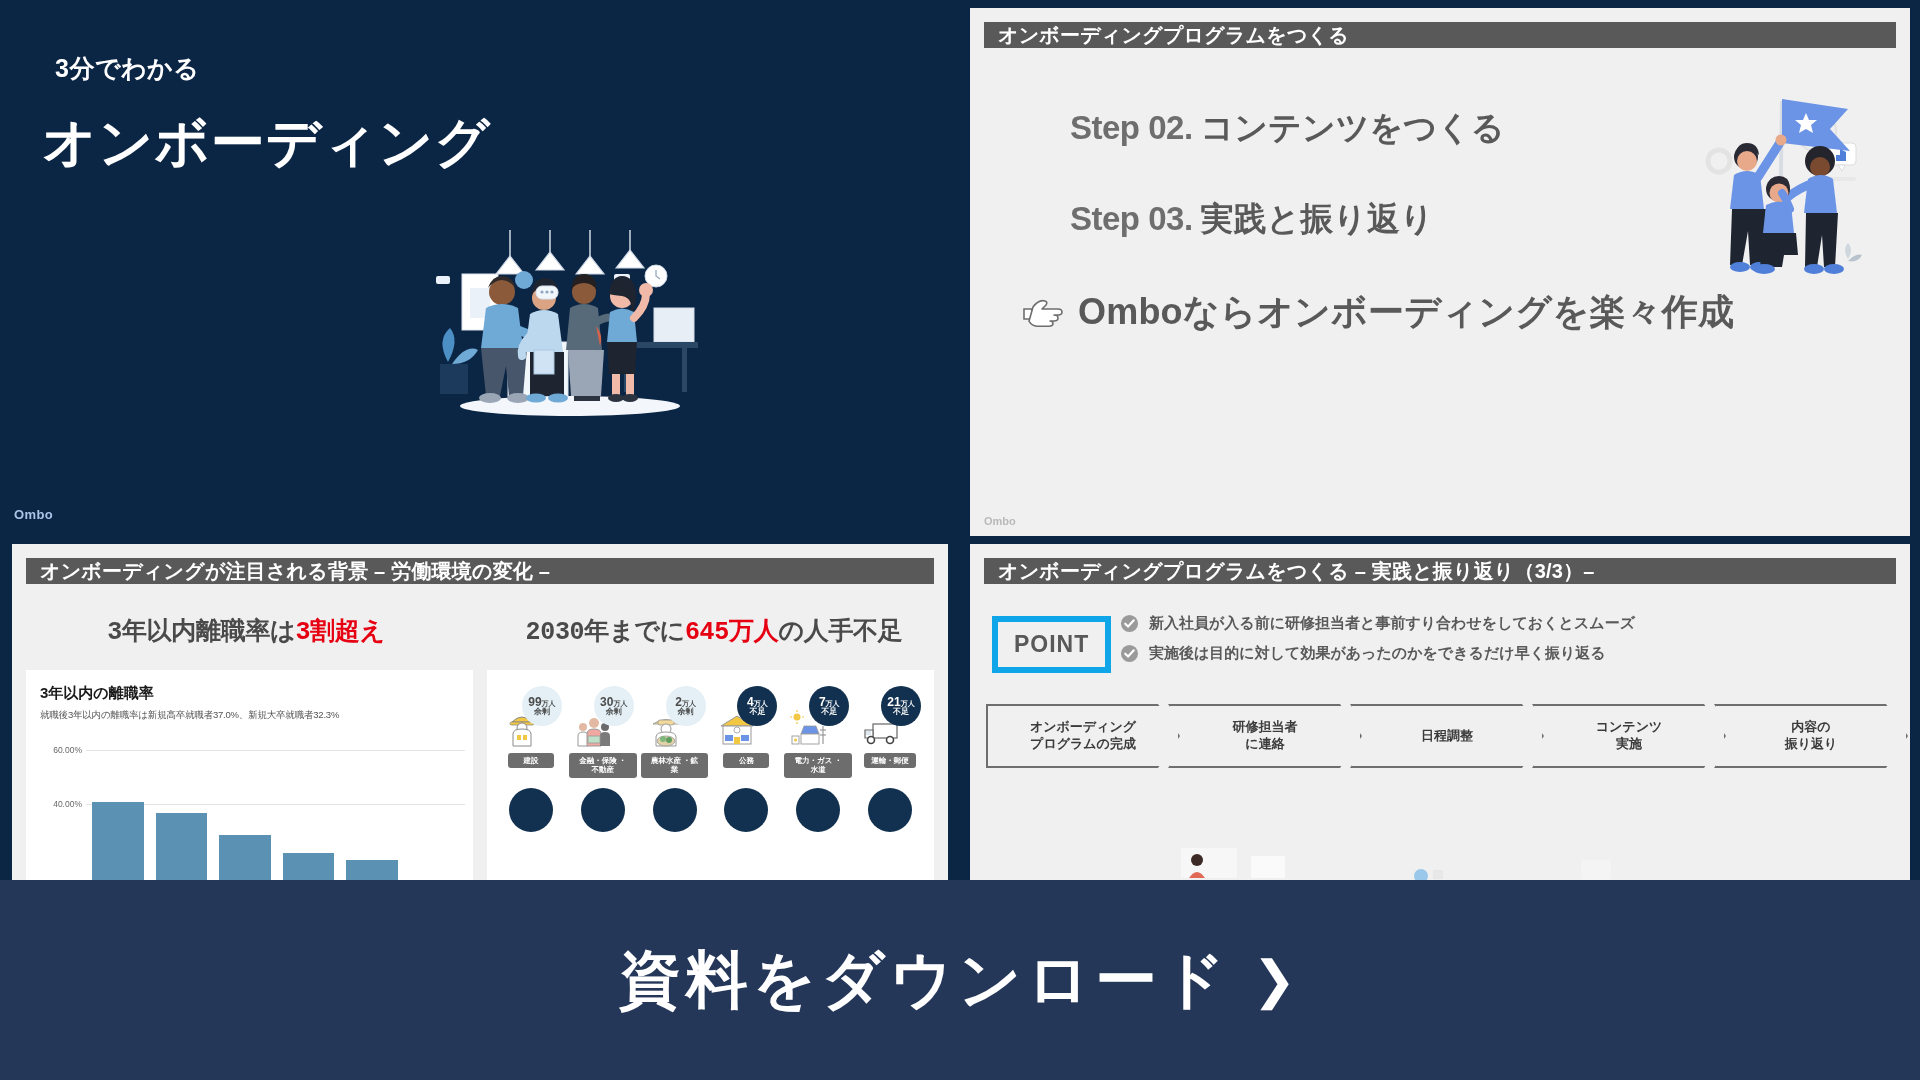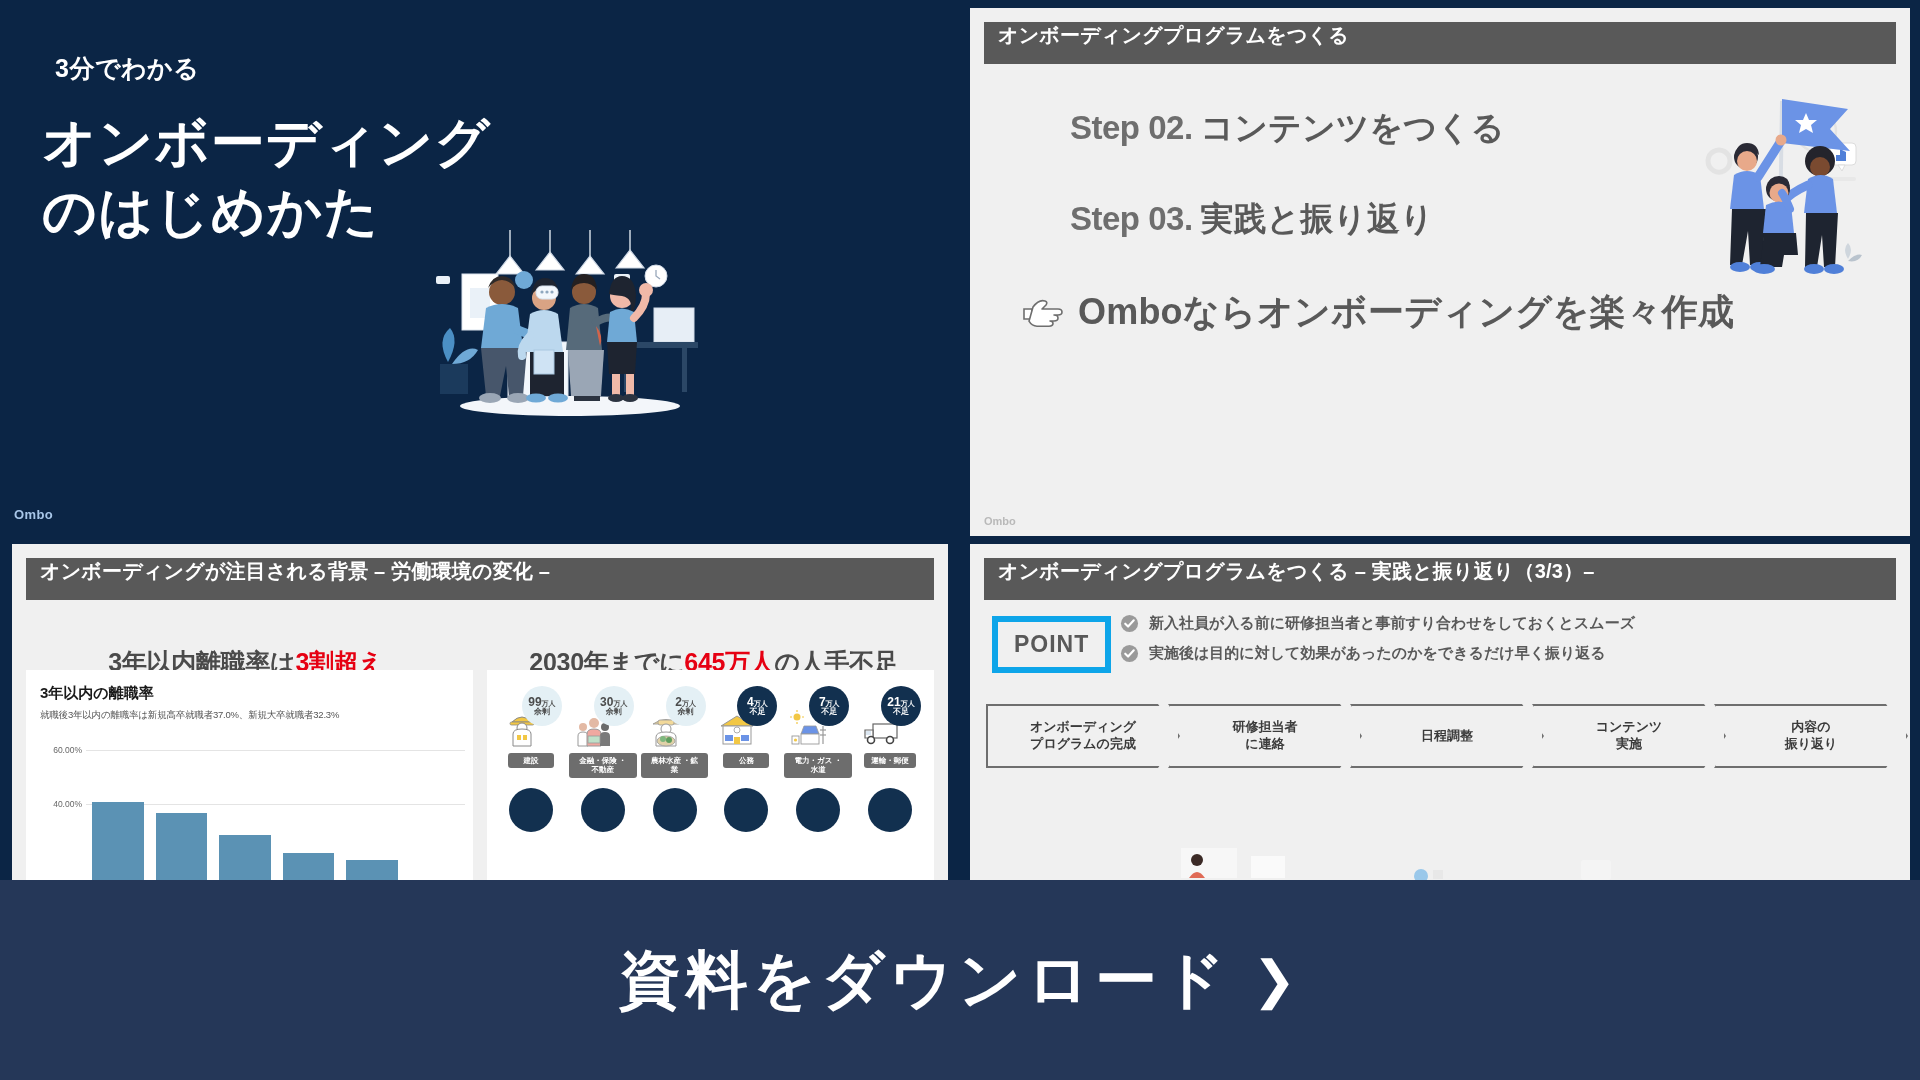--- a/index.html
+++ b/index.html
@@ -40,22 +40,22 @@
   
   .light {
     background: #0b2545;
     padding: 8px 10px 0 12px;
   }
   .light .sheet {
     position: absolute; left: 12px; top: 8px; right: 10px; bottom: 0;
     background: #f0f0f0;
   }
   .light .bar {
-    position: absolute; left: 14px; right: 14px; top: 14px; height: 42px;
-    background: #595959; display: flex; align-items: flex-start;
+    position: absolute; left: 14px; right: 14px; top: 14px; height: 26px;
+    background: #595959; display: flex; align-items: center;
   }
   .light .bar span {
     color: #ffffff; font-size: 20px; font-weight: 700;
     padding-left: 14px; letter-spacing: .2px; white-space: nowrap;
   }
   .light .logo-sm {
     position: absolute; left: 14px; bottom: 9px;
     color: #b9b9b9; font-size: 11px; font-weight: 700;
   }
 
@@ -64,22 +64,23 @@
   .step-row { display: flex; align-items: baseline; margin-bottom: 46px; }
   .step-no { color: #6e6e6e; font-size: 33px; font-weight: 800; letter-spacing: -.5px; }
   .step-tx { color: #595959; font-size: 33px; font-weight: 700; margin-left: 8px; }
   .cta-row { display: flex; align-items: center; margin-top: 14px; margin-left: -48px; }
   .hand-icon { width: 46px; height: 32px; margin-right: 10px; flex: 0 0 auto; }
   .cta-tx { color: #595959; font-size: 36px; font-weight: 800; letter-spacing: .2px; }
   .team-art { position: absolute; right: 40px; top: 75px; width: 190px; height: 200px; }
 
   
   .s3-heads {
-    position: absolute; top: 102px; left: 0; right: 0;
+    position: absolute; top: 70px; left: 0; right: 0;
     display: flex;
+    font-family: Liberation Mono, monospace;
   }
   .s3-heads .h { flex: 1; text-align: center; font-size: 25px; font-weight: 800; color: #4a4a4a; letter-spacing: -.3px; }
   .s3-heads .h .red { color: #e60012; }
   .s3-cards { position: absolute; left: 14px; right: 14px; top: 126px; bottom: 0; display: flex; gap: 14px; }
   .card { flex: 1; background: #ffffff; padding: 14px 12px 0 14px; overflow: hidden; position: relative; }
 
   .chart-title { font-size: 15px; font-weight: 800; color: #1a1a1a; }
   .chart-sub { font-size: 9.5px; color: #555; margin-top: 6px; letter-spacing: -.2px; }
   .chart-area { position: absolute; left: 14px; right: 8px; top: 62px; bottom: 0; }
   .gridline { position: absolute; left: 46px; right: 0; height: 1px; background: #e4e4e4; }
@@ -149,21 +150,20 @@
 <body>
 
 <div class="stage">
 
   <div class="grid">
 
     <div class="slide cover">
       <div class="eyebrow">3分でわかる</div>
       <div class="title">
         <div>オンボーディング</div>
-        <div>のはじめかた</div>
       </div>
 
       <svg class="artwork" viewBox="0 0 300 190">
         <ellipse cx="152" cy="176" rx="110" ry="10" fill="#f3f6fa"></ellipse>
 
         <g stroke="#dfe7f0" stroke-width="1.4">
           <line x1="92" y1="0" x2="92" y2="26"></line>
             <line x1="132" y1="0" x2="132" y2="22"></line>
           <line x1="172" y1="0" x2="172" y2="26"></line>
             <line x1="212" y1="0" x2="212" y2="20"></line>

